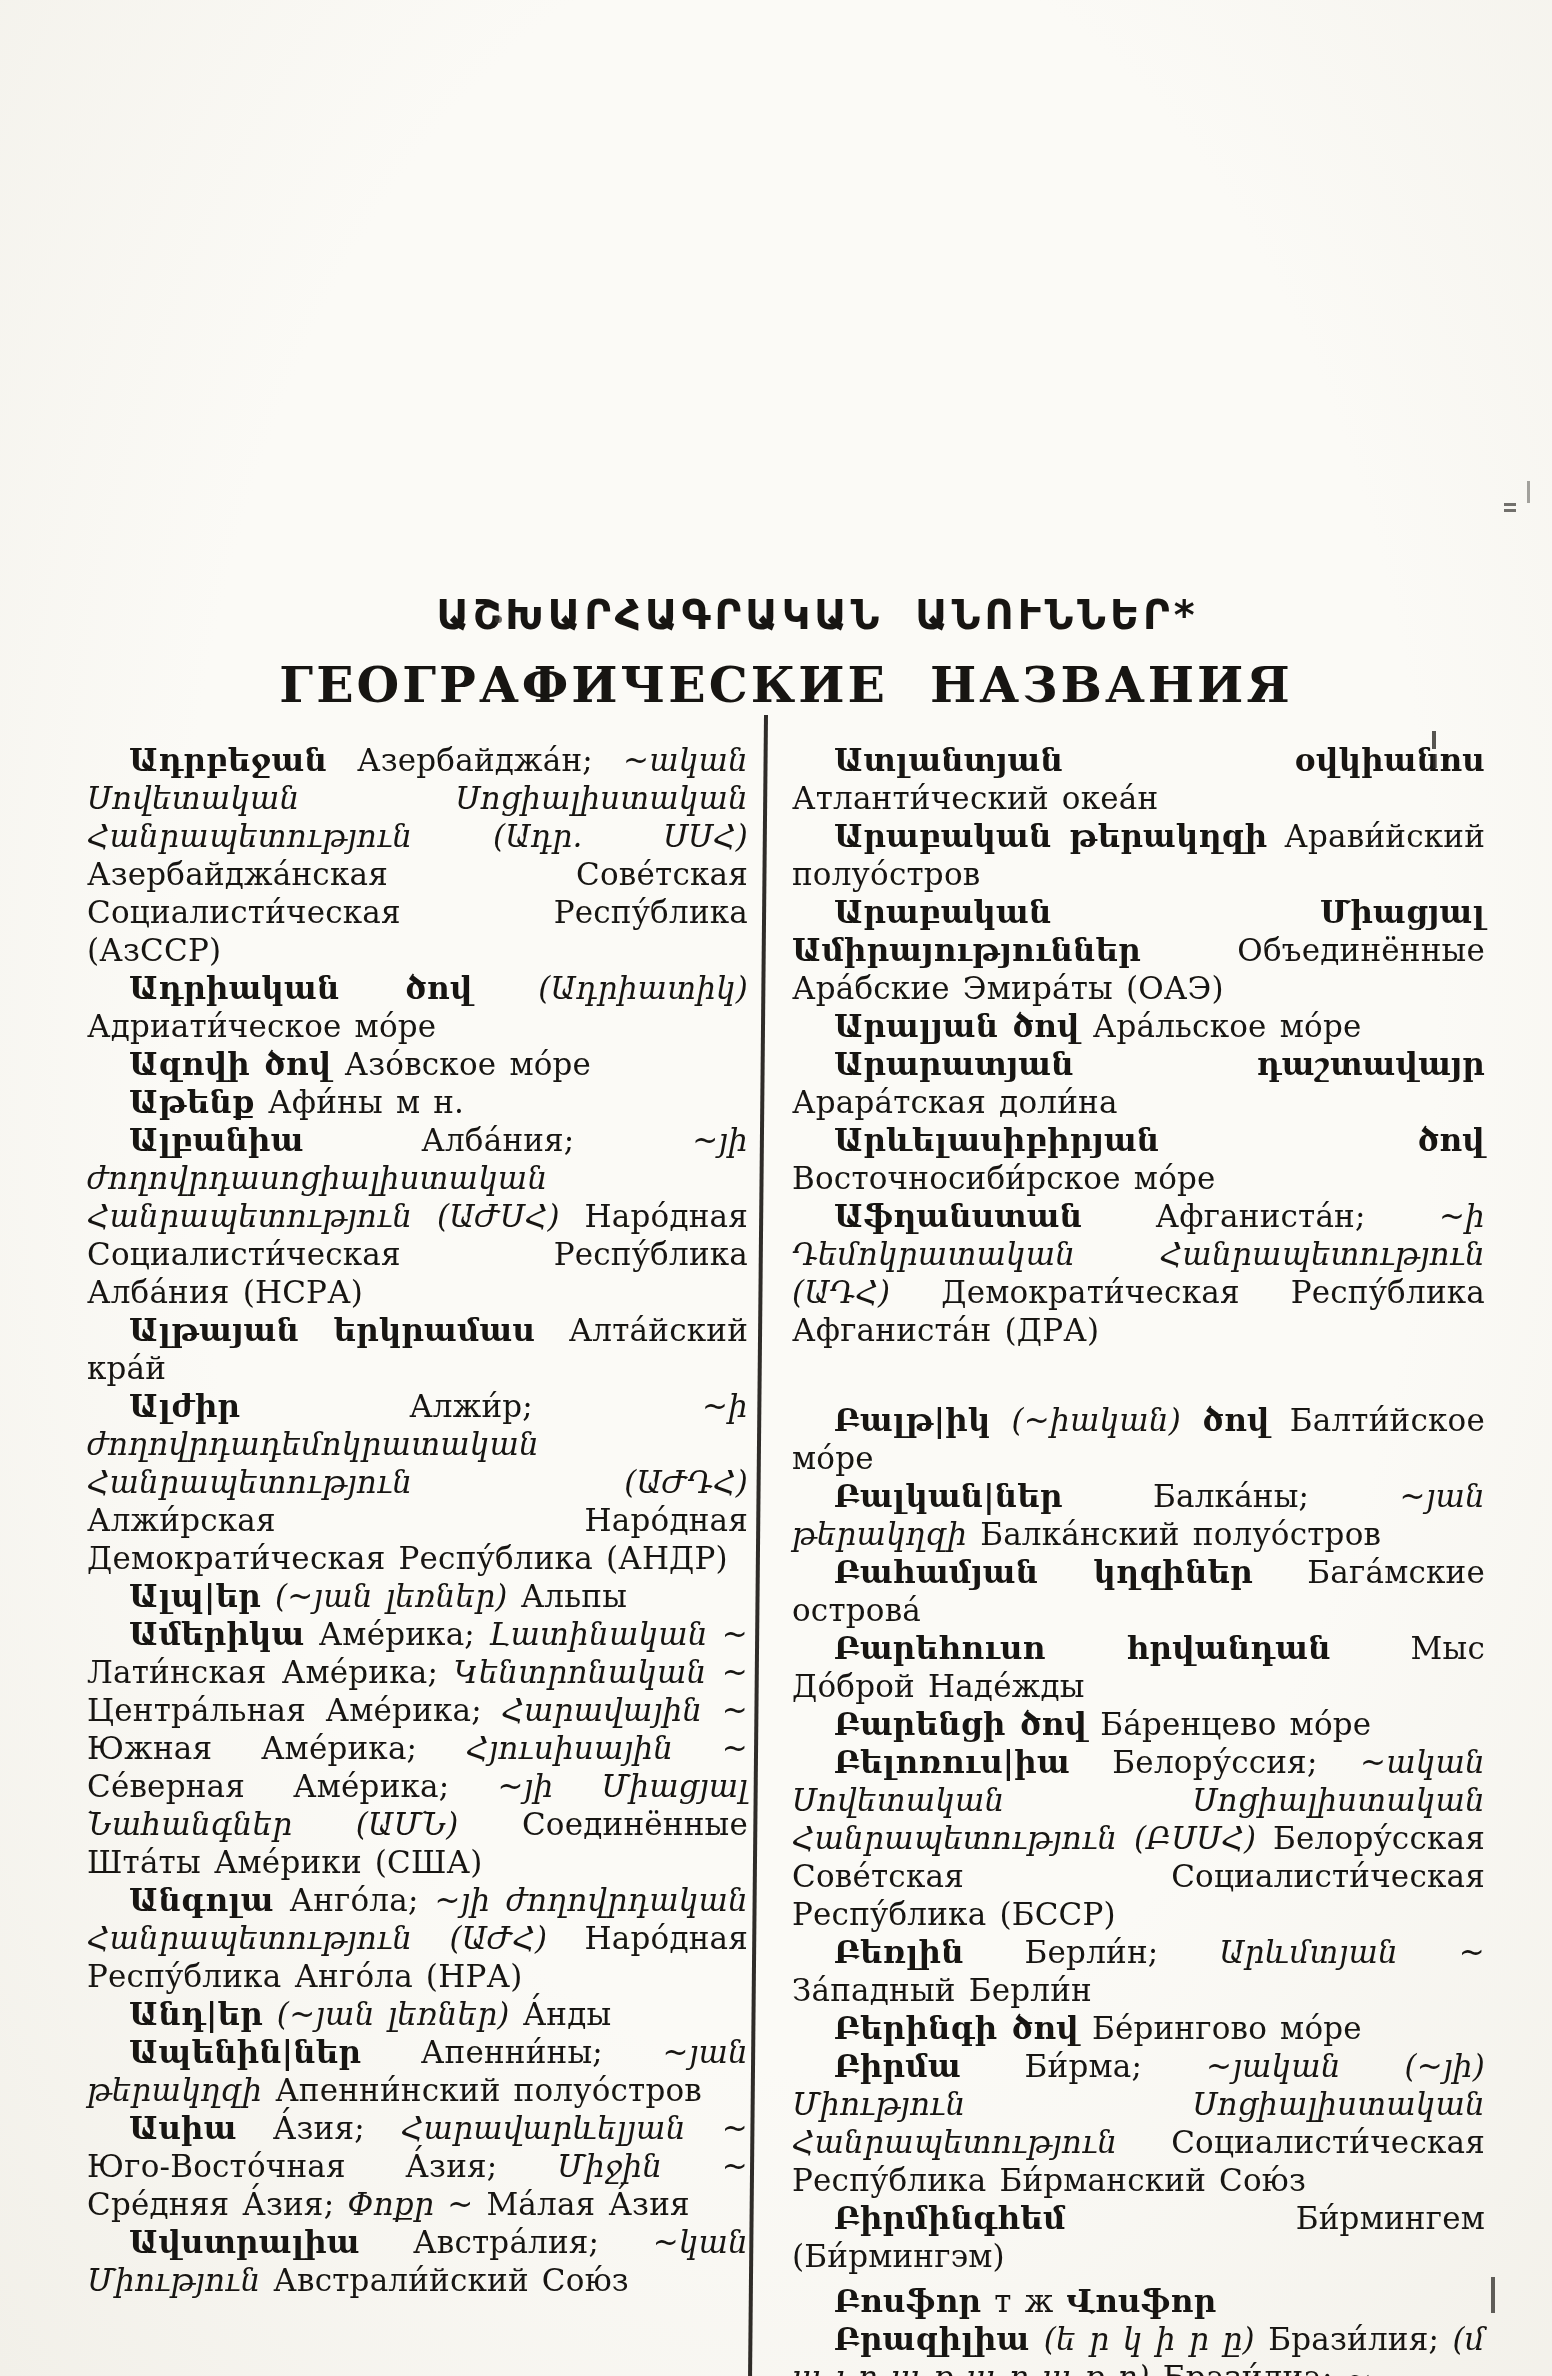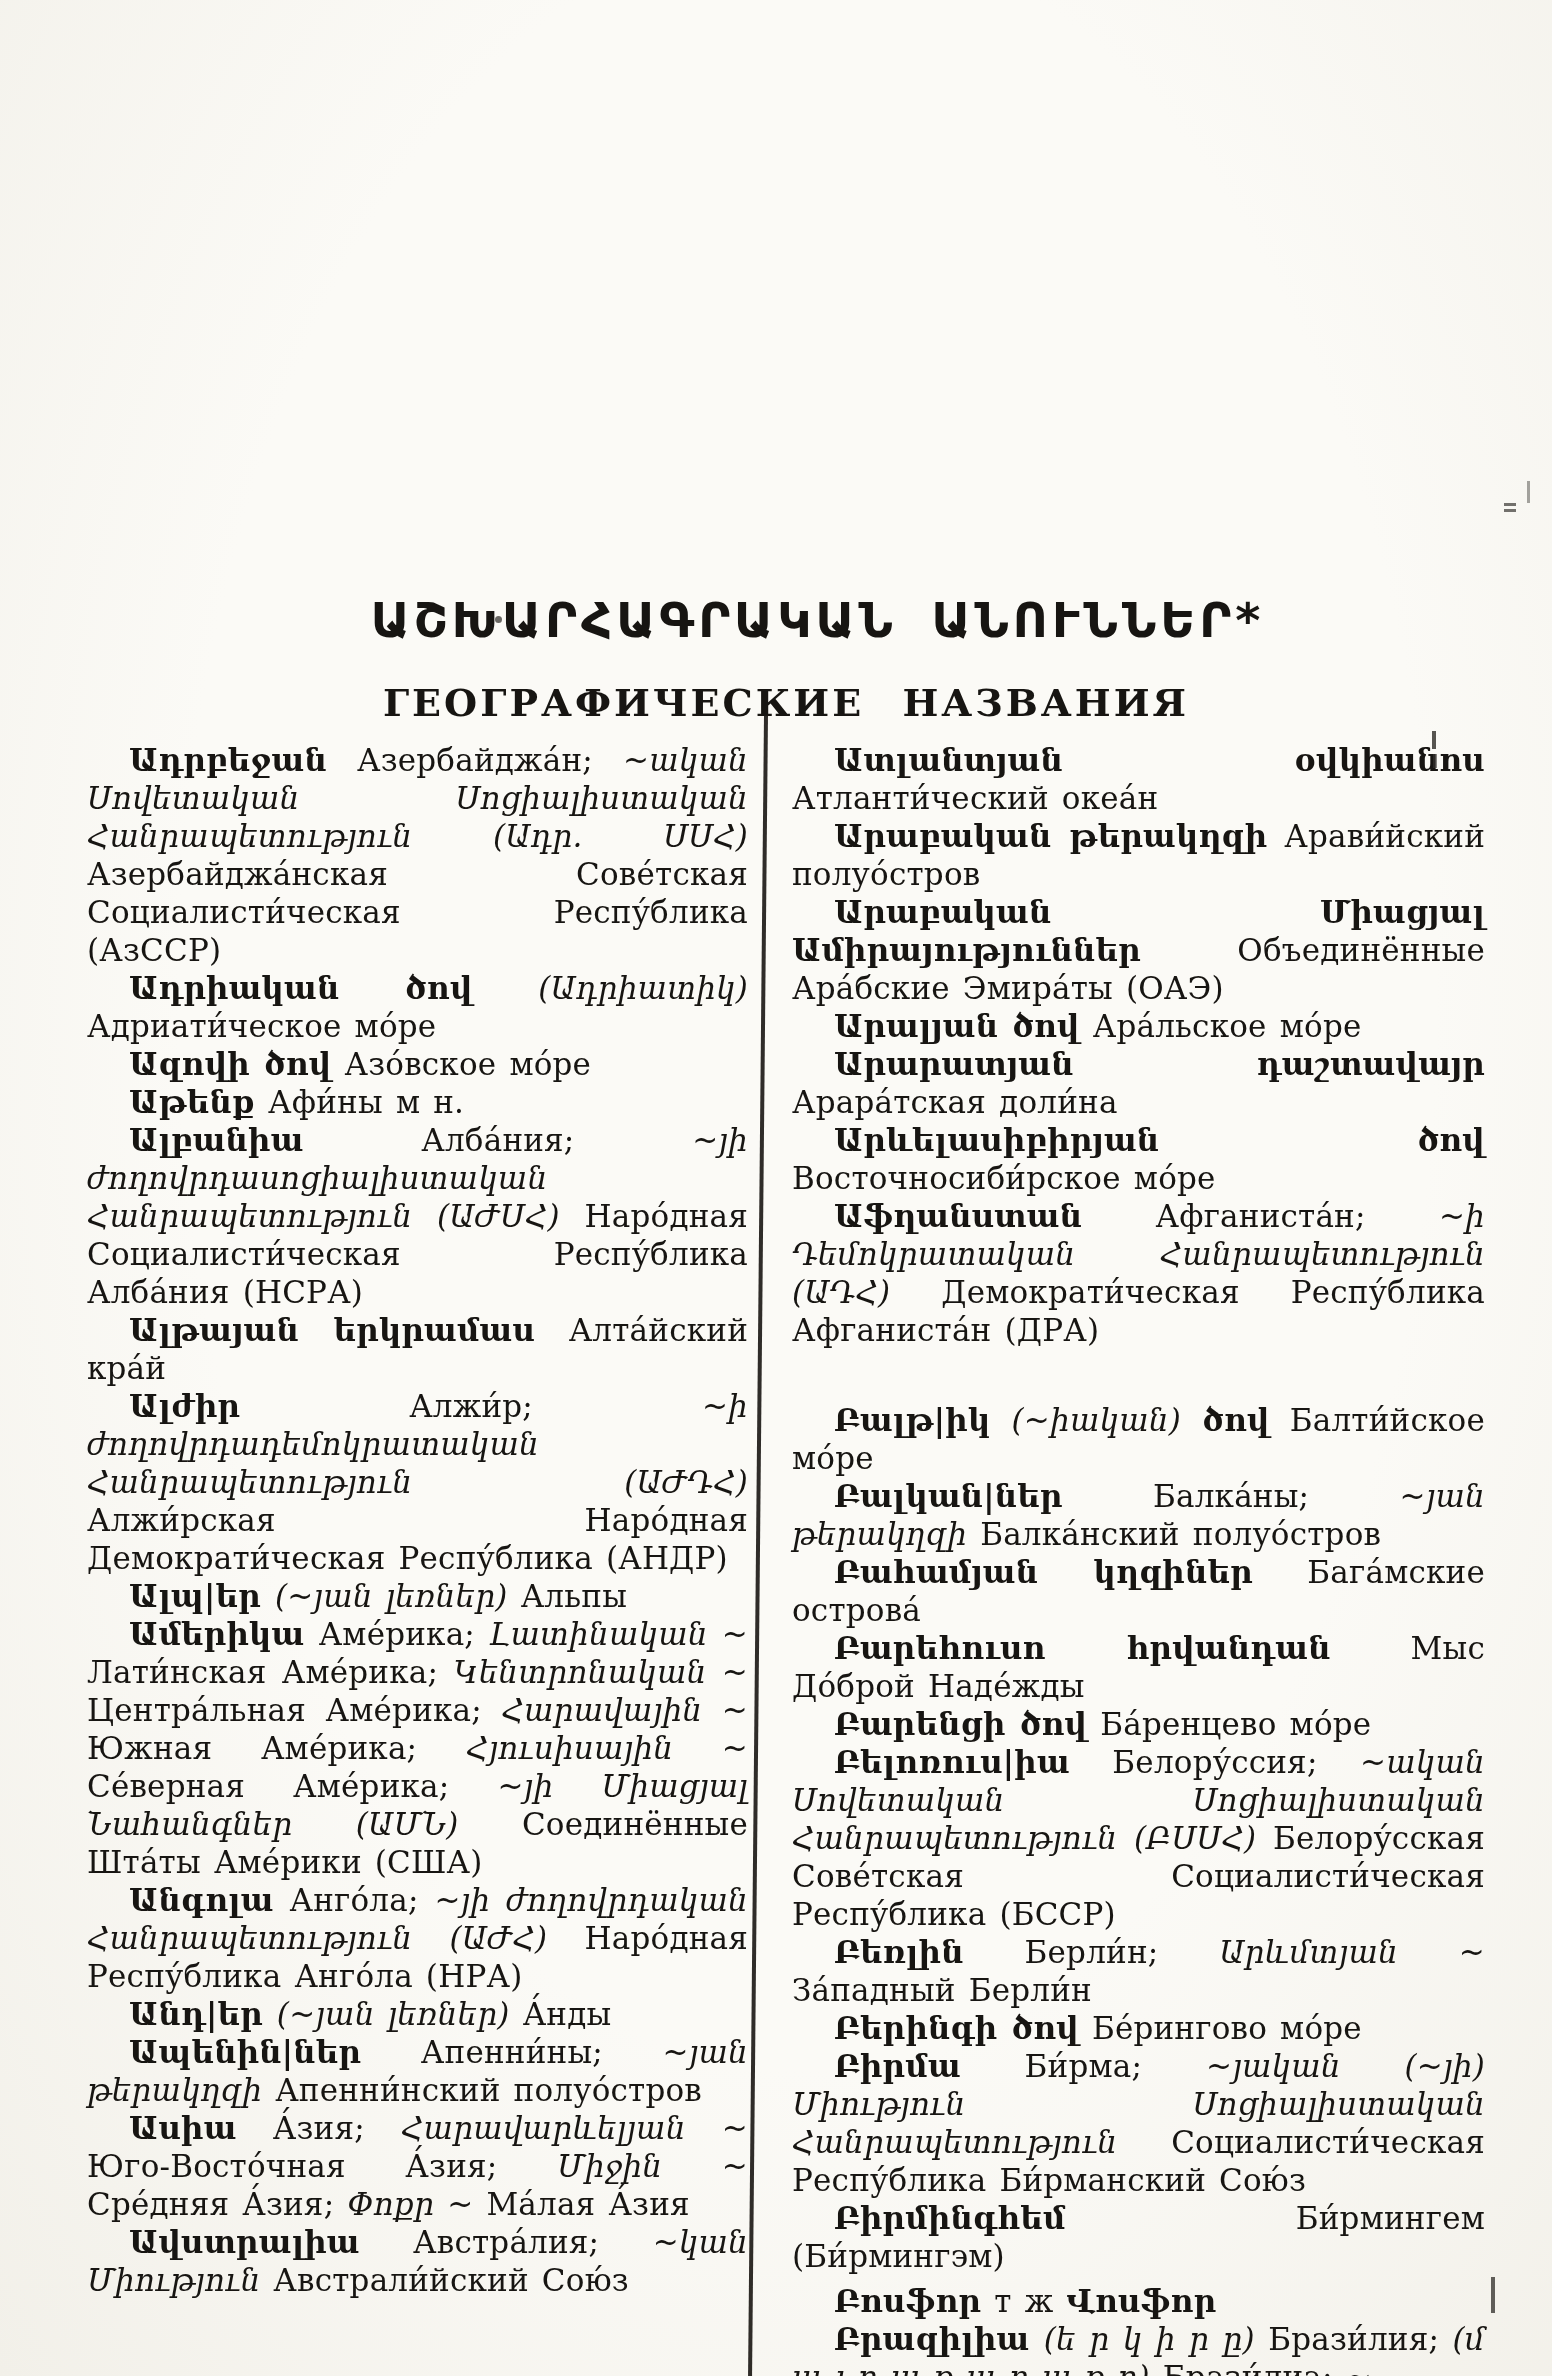--- a/index.html
+++ b/index.html
@@ -10,27 +10,27 @@
     background:radial-gradient(ellipse at 52% 42%, #fbfaf6 55%, #f2f0e9 100%);
     color:#171512;
     font-family:"DejaVu Serif","DejaVu Sans",serif;
     overflow:hidden;
   }
   
   .titles{position:absolute;top:0;left:87px;width:1398px;text-align:center;}
   .title-hy{
     margin-top:592px;
     padding-left:63px;
-    font-size:48px;font-weight:bold;
+    font-size:40px;font-weight:bold;
     letter-spacing:4px;word-spacing:14px;
     font-family:"DejaVu Sans","DejaVu Serif",sans-serif;
   }
   .title-ru{
-    margin-top:32px;
-    font-size:38px;font-weight:bold;
+    margin-top:18px;
+    font-size:49px;font-weight:bold;
     letter-spacing:3px;word-spacing:22px;
   }
   
   .columns{
     position:absolute;top:741px;left:87px;
     display:flex;gap:44px;
     font-size:31px;line-height:38px;
     letter-spacing:0.2px;word-spacing:3px;
     text-align:justify;
   }

